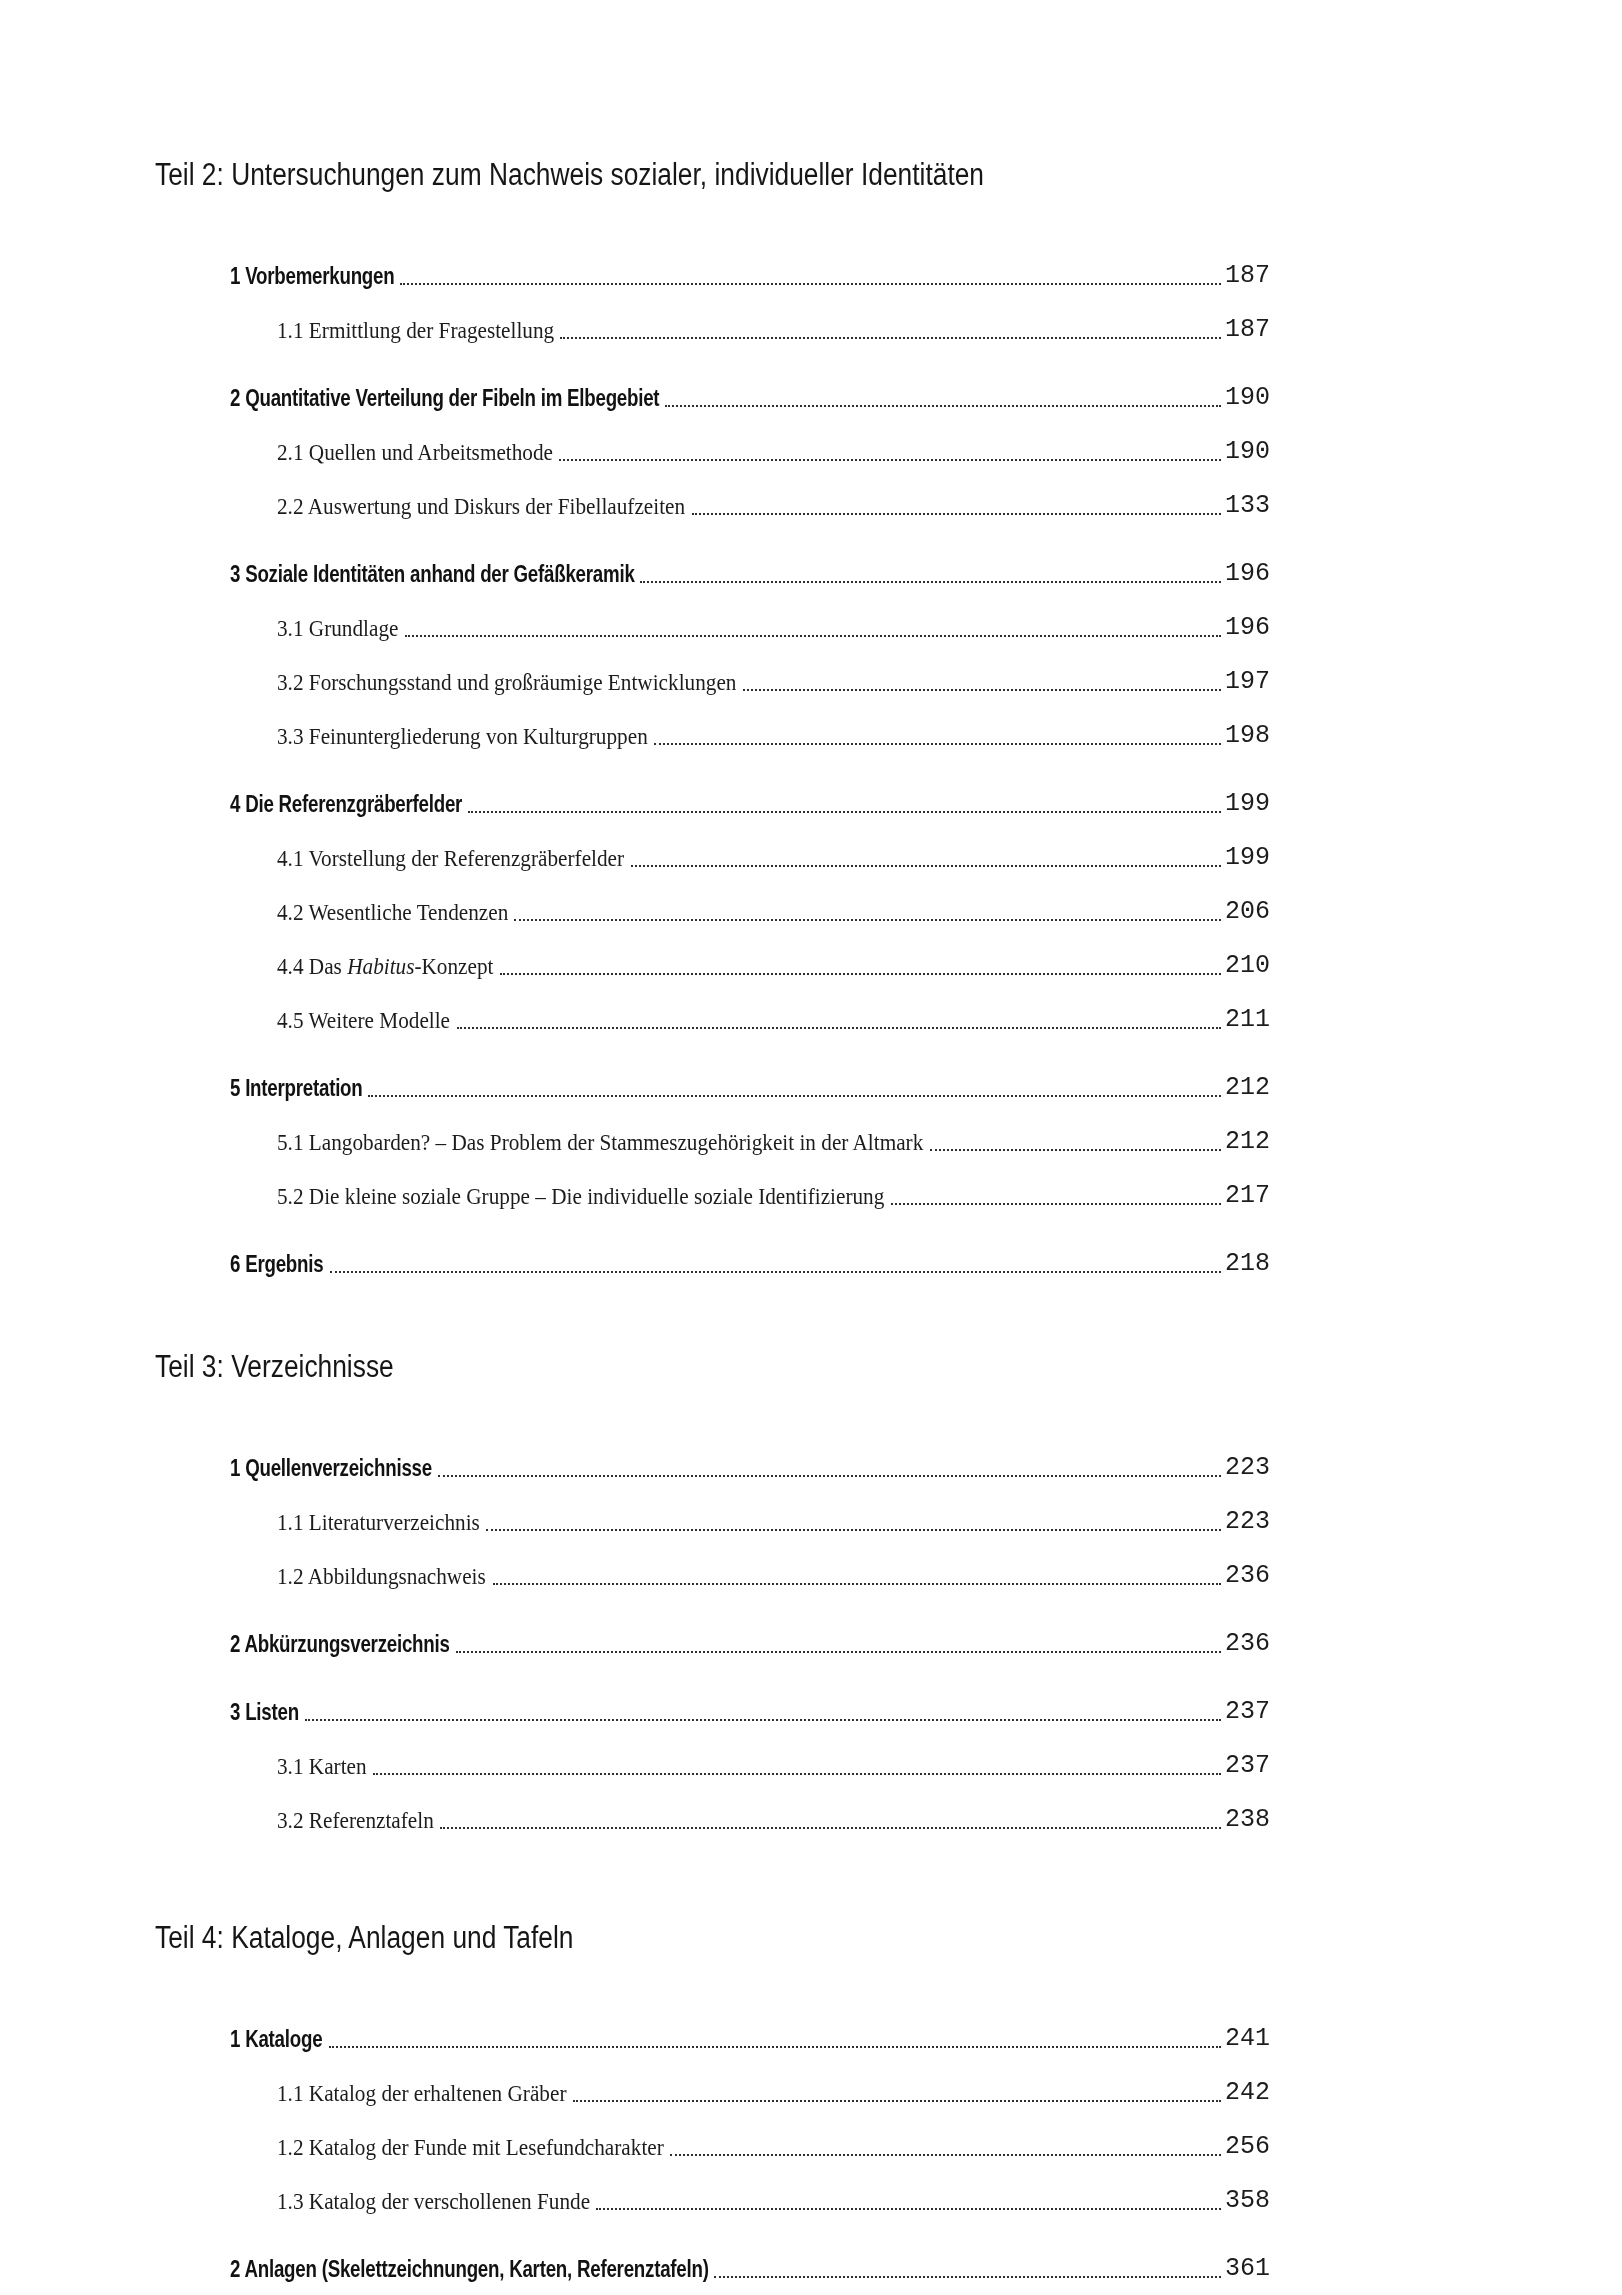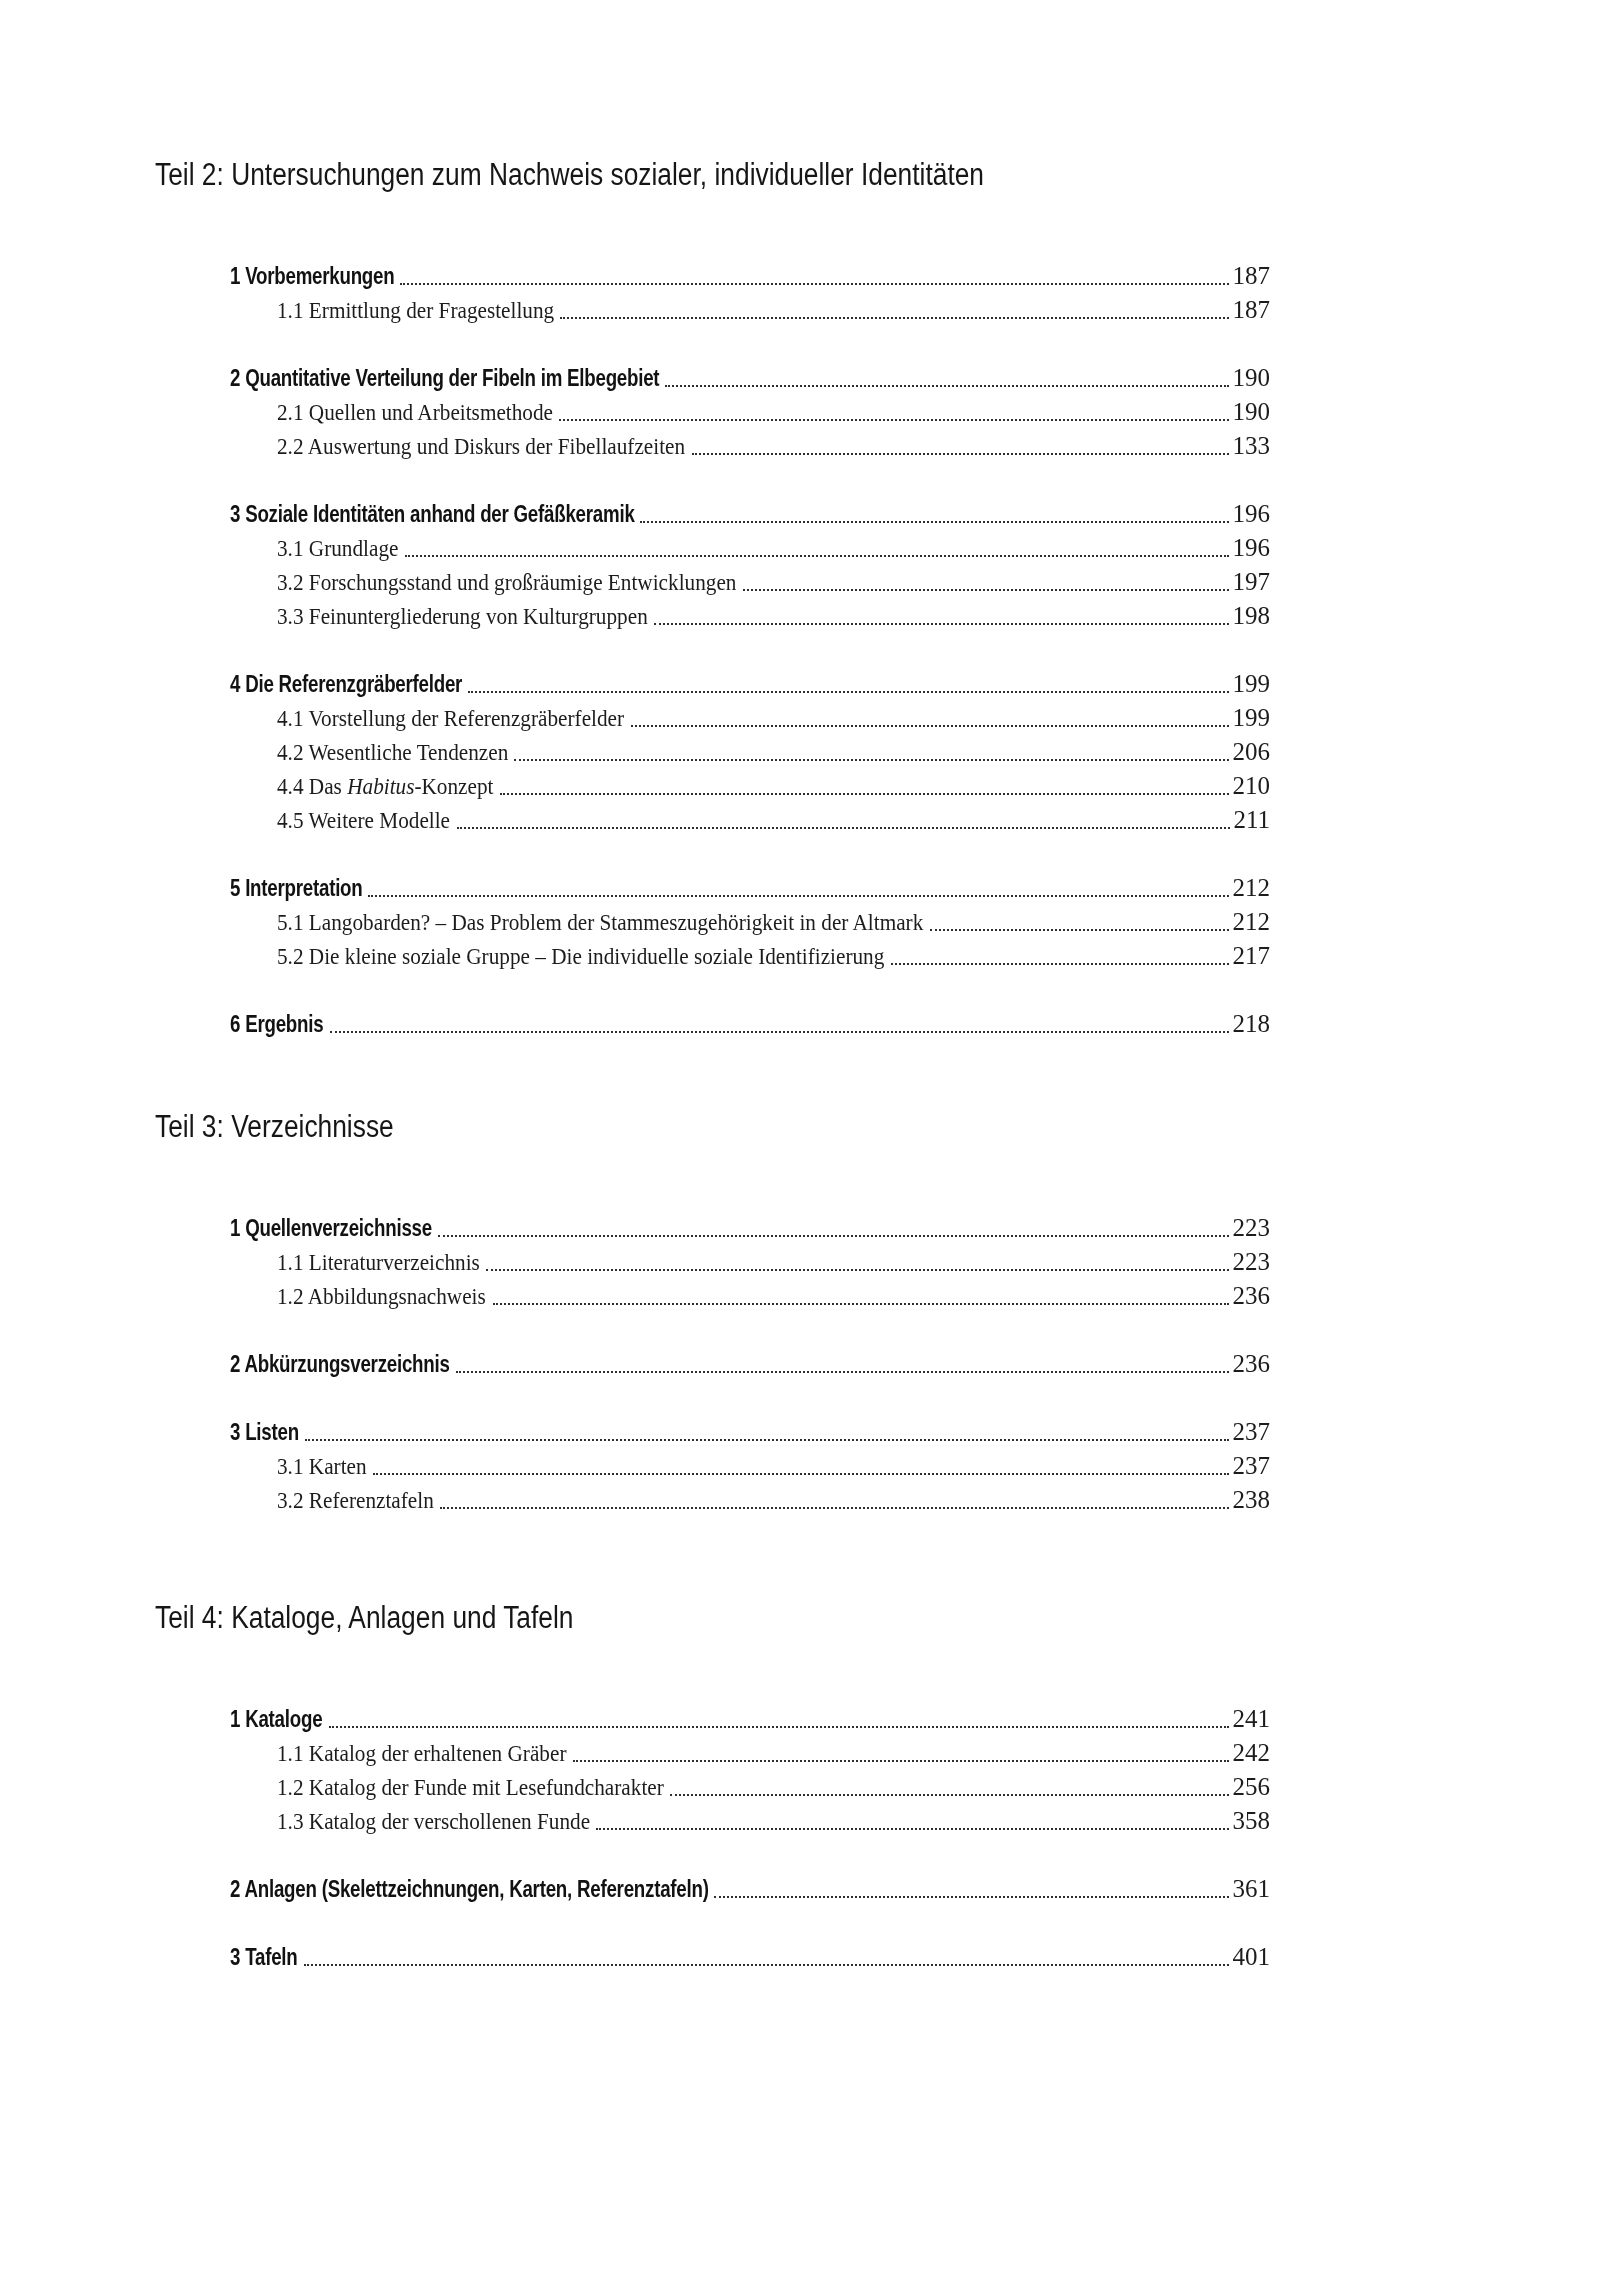--- a/index.html
+++ b/index.html
@@ -37,20 +37,21 @@
 
   .group { margin-top: 34px; }
   .group:first-child { margin-top: 0; }
 
   .row {
     display: flex;
     align-items: flex-start;
     height: 34px;
     line-height: 34px;
     white-space: nowrap;
+    margin-top: 20px;
   }
   .row.l2 { padding-left: 47px; }
 
   .label { flex: 0 0 auto; display: inline-block; }
   .label.sans {
     font-family: "Liberation Sans", sans-serif;
     font-weight: 700;
     font-size: 24px;
     letter-spacing: -0.3px;
     color: #121212;
@@ -65,21 +66,21 @@
   .dots {
     flex: 1 1 auto;
     height: 0;
     align-self: flex-end;
     margin: 0 3.9px 7.9px 6.5px;
     border-bottom: 2.3px dotted #2e2e2e;
   }
 
   .pnum {
     flex: 0 0 auto;
-    font-family: Liberation Serif, serif;
+    font-family: Liberation Mono, monospace;
     font-size: 25px;
     color: #1c1c1c;
   }
 </style>
 </head>
 <body>
 
 <div class="page">
   <div class="content">
     <div id="parts">

